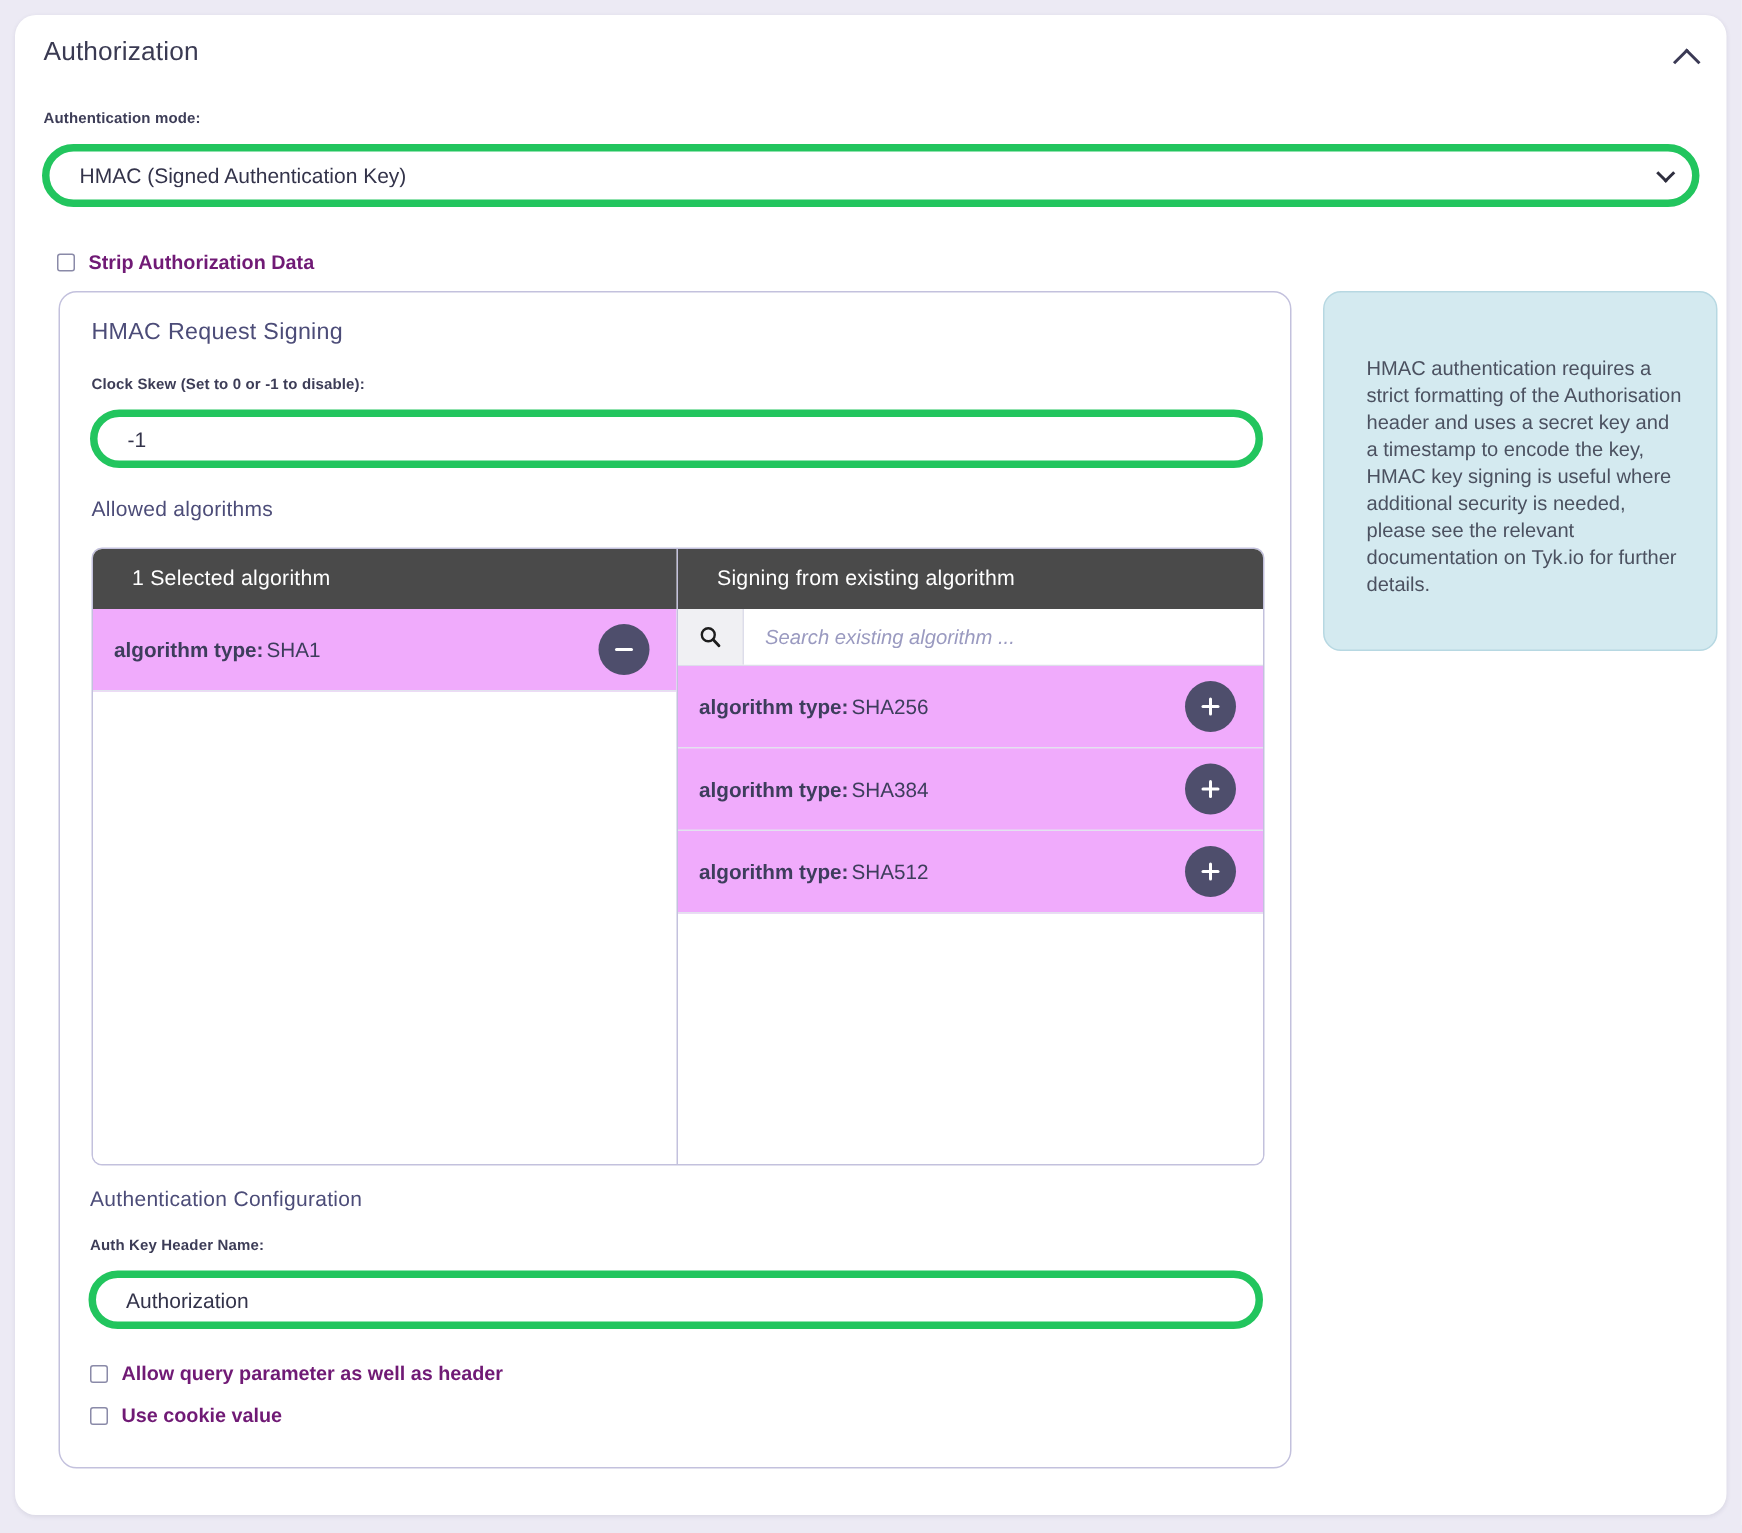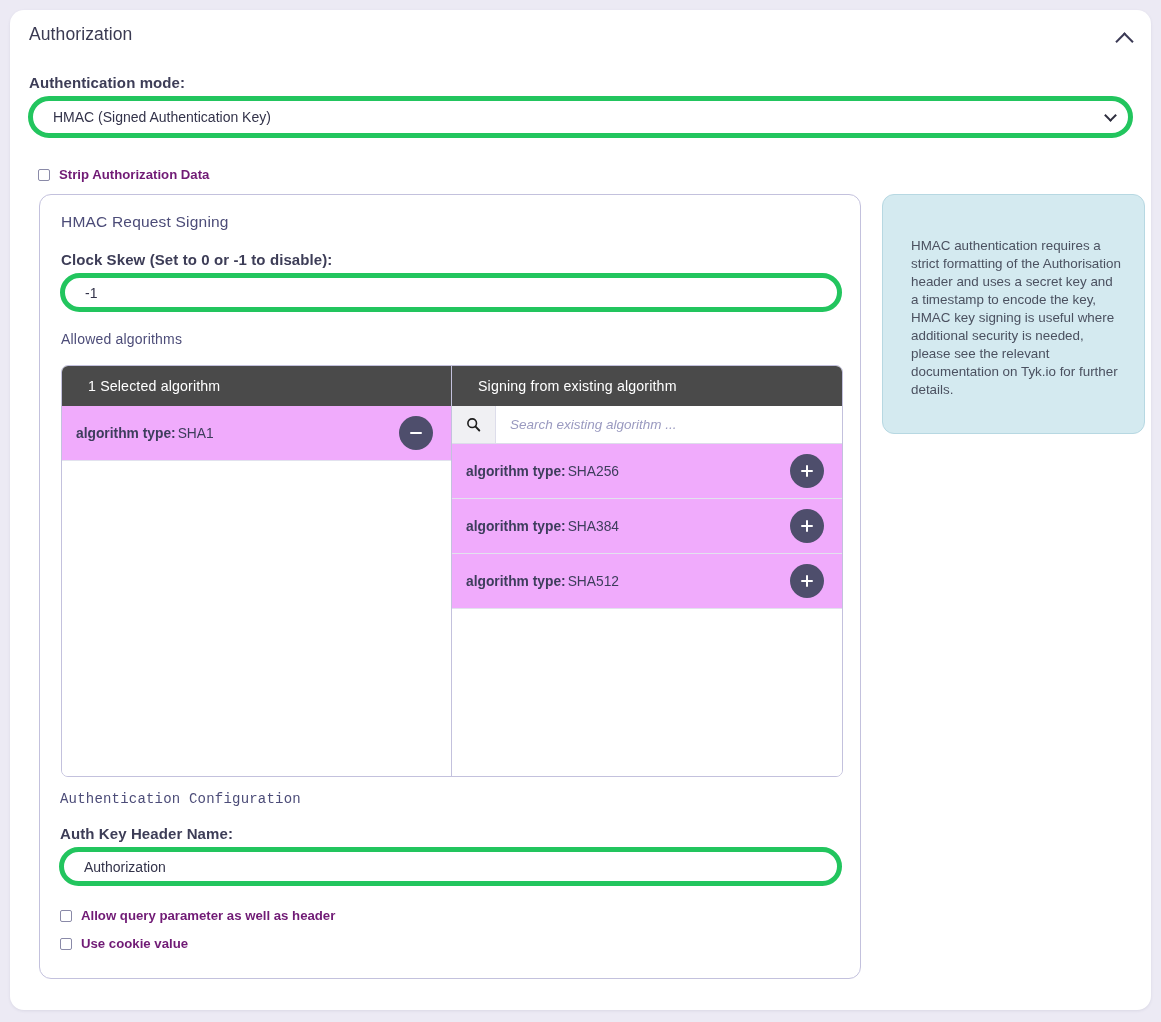--- a/index.html
+++ b/index.html
@@ -56,21 +56,21 @@
   .chev-down-sm {
     width: 9px; height: 9px;
     border-right: 2.1px solid #2e2e3e;
     border-bottom: 2.1px solid #2e2e3e;
     transform: rotate(45deg);
     margin-bottom: 4px;
   }
 
   
   .field-label {
-    font-size: 15px;
+    font-size: 10px;
     font-weight: bold;
     color: #3d3d57;
     letter-spacing: 0.1px;
   }
 
   .auth-mode-label { position: absolute; left: 19px; top: 64px; }
 
   .select-wrap {
     position: absolute;
     left: 18px; top: 86px;
@@ -219,21 +219,21 @@
   .circ-btn .bar-v {
     width: 2.5px; height: 12px;
     background: #fff; border-radius: 1px;
     position: absolute;
   }
   .circ-inner { position: relative; width: 14px; height: 14px; display:flex; align-items:center; justify-content:center;}
 
   
   .authcfg-title {
     position: absolute; left: 20px; top: 596px;
-    font-size: 14px; color: #4c4c78; letter-spacing: 0.2px; font-family: Liberation Mono, monospace;
+    font-size: 14px; color: #4c4c78; letter-spacing: 0.2px;
   }
   .authkey-label { position: absolute; left: 20px; top: 630px; }
   .authkey-wrap { position: absolute; left: 19px; top: 652px; width: 783px; height: 39px; }
   .opt1 { position: absolute; left: 20px; top: 713px; }
   .opt2 { position: absolute; left: 20px; top: 741px; }
 
   
   .info-panel {
     position: absolute;
     left: 872px; top: 184px;

